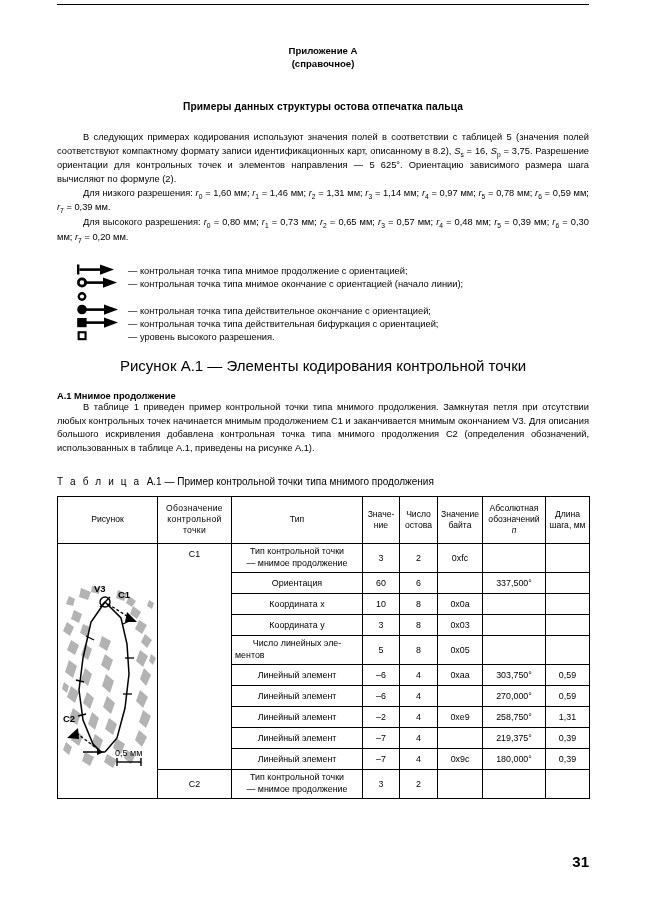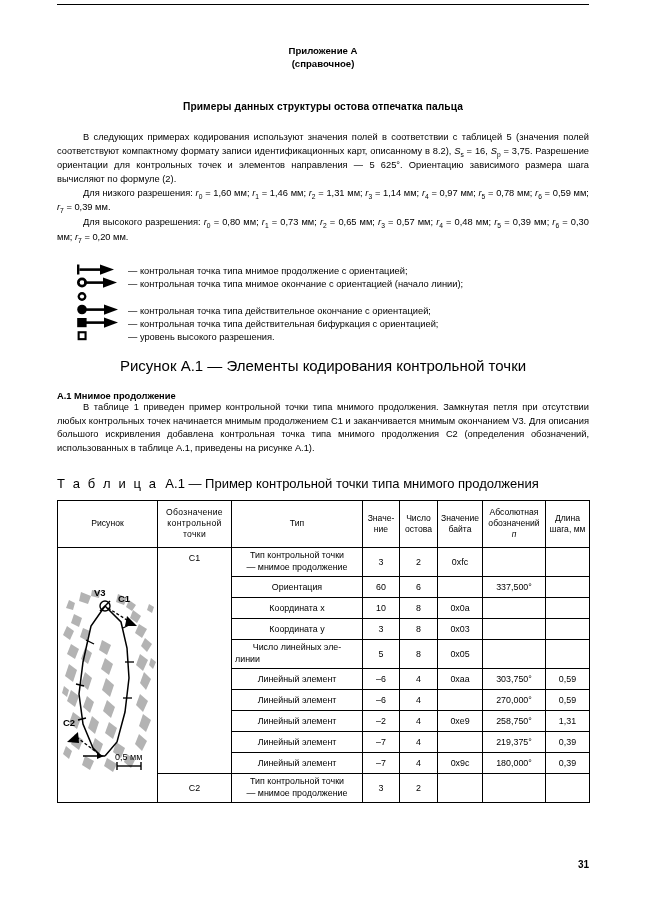--- a/index.html
+++ b/index.html
@@ -104,21 +104,21 @@
     margin-top: 15px;
   }
 
   .sub-head {
     font-size: 9.3px;
     font-weight: bold;
     margin-top: 17px;
   }
 
   .table-caption {
-    font-size: 13px;
+    font-size: 10px;
     margin-top: 20px;
   }
   .table-caption .sp {
     letter-spacing: 2.1px;
   }
 
   
   table.data {
     border-collapse: collapse;
     margin-top: 9px;
@@ -153,21 +153,21 @@
     padding: 0;
     text-align: center;
     vertical-align: middle;
   }
   .fp-wrap { position: relative; width: 100px; height: 218px; margin: 0 auto; }
 
   .page-number {
     position: absolute;
     right: 57px;
     bottom: 43px;
-    font-size: 10px;
+    font-size: 15px;
     font-weight: bold;
   }
 
   .two-line {
     display: block;
     line-height: 1.3;
   }
 </style>
 </head>
 <body>
@@ -421,21 +421,21 @@
           <td class="c">3</td>
           <td class="c">8</td>
           <td class="c">0x03</td>
           <td class="c"></td>
           <td class="c"></td>
         </tr>
 
         <tr class="rowh2">
           <td class="type-c">
             <span class="two-line">Число линейных эле-</span>
-            <span class="two-line" style="text-align:left">линии</span>
+            <span class="two-line" style="text-align:left">ментов</span>
           </td>
           <td class="c">5</td>
           <td class="c">8</td>
           <td class="c">0x05</td>
           <td class="c"></td>
           <td class="c"></td>
         </tr>
 
         <tr class="rowh">
           <td class="type-c">Линейный элемент</td>

